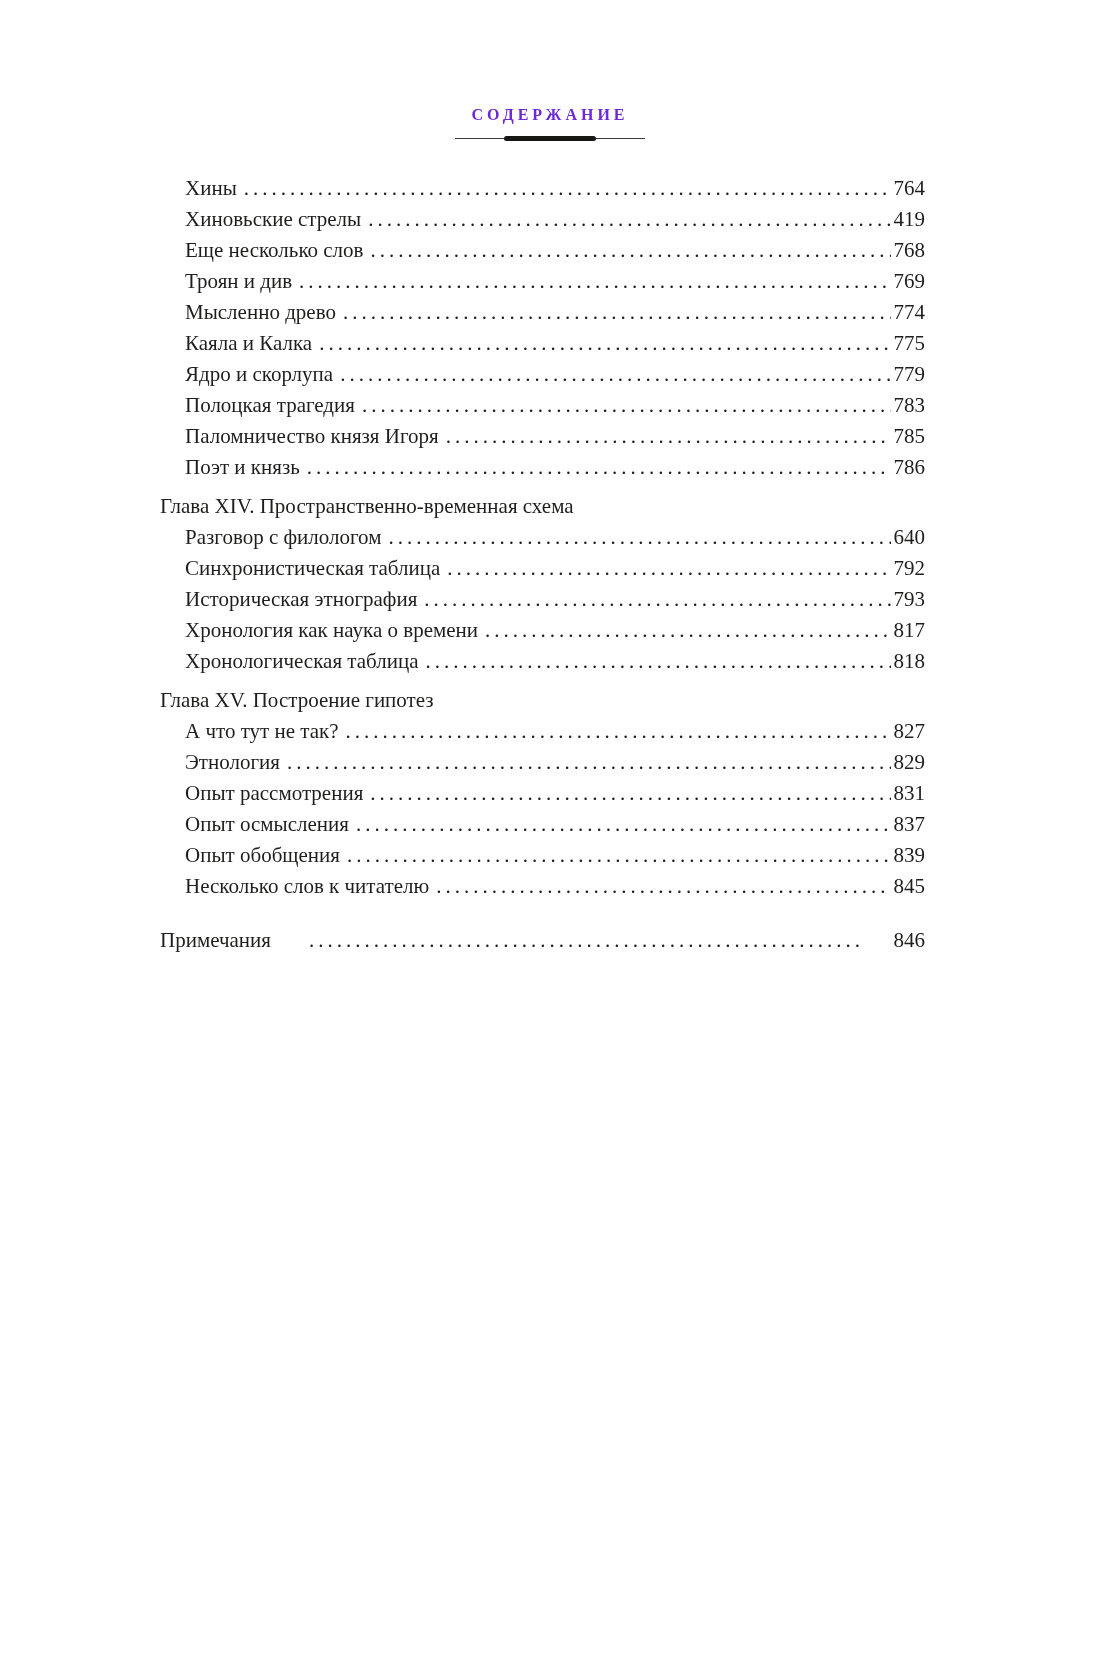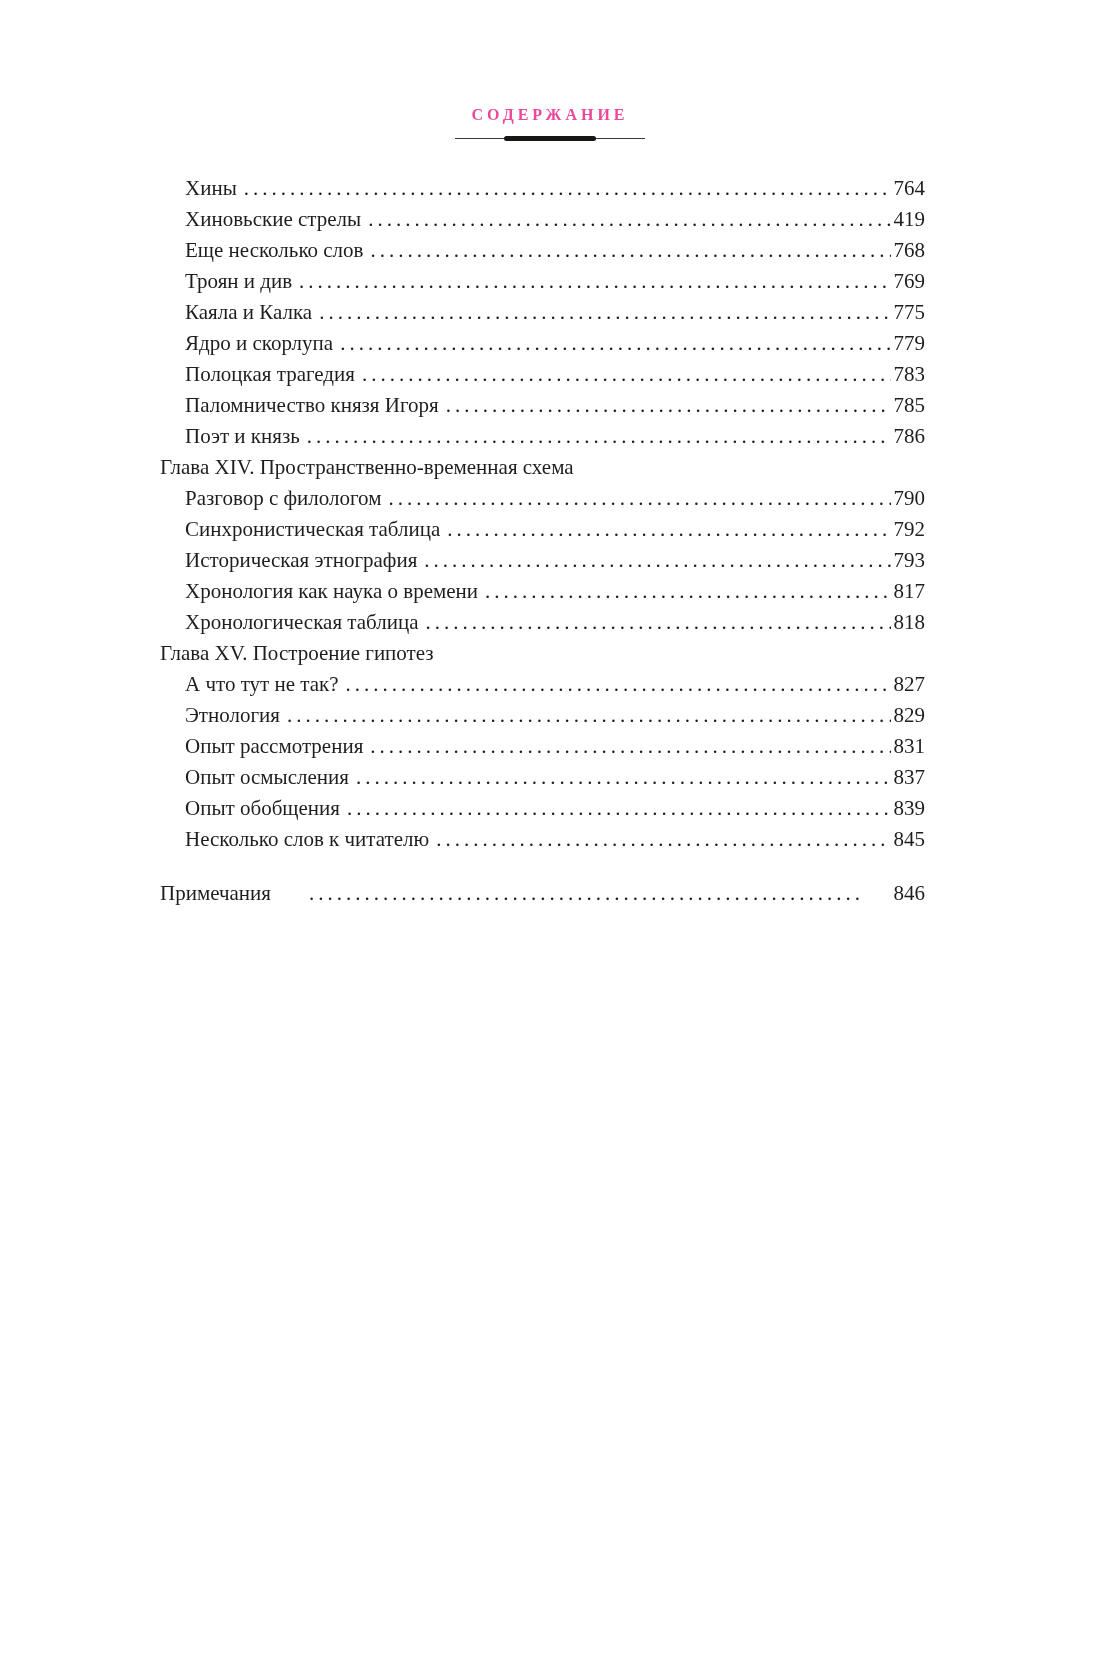--- a/index.html
+++ b/index.html
@@ -18,21 +18,21 @@
   }
   .header {
     padding-top: 106px;
     text-align: center;
   }
   .header-title {
     display: inline-block;
     font-size: 16px;
     font-weight: 700;
     letter-spacing: 4px;
-    color: #ec4899;
+    color: #6d28d9;
   }
   .rule {
     position: relative;
     width: 190px;
     height: 9px;
     margin: 10px auto 0 auto;
   }
   .rule-line {
     position: absolute;
     left: 0;
@@ -61,20 +61,21 @@
     line-height: 31px;
     white-space: nowrap;
   }
   .row.sub {
     padding-left: 25px;
   }
   .row.heading {
     line-height: 31px;
   }
   .group + .group {
+    margin-top: 8px;
   }
   .group.top {
     margin-top: 20px;
   }
   .group.top .row {
     line-height: 36px;
     gap: 31px;
   }
   .label {
     flex: 0 0 auto;
@@ -124,20 +125,25 @@
           <span class="label">Еще несколько слов</span>
           <span class="leader"></span>
           <span class="pagenum">768</span>
         </div>
         <div class="row sub">
           <span class="label">Троян и див</span>
           <span class="leader"></span>
           <span class="pagenum">769</span>
         </div>
         <div class="row sub">
+          <span class="label">Мысленно древо</span>
+          <span class="leader"></span>
+          <span class="pagenum">774</span>
+        </div>
+        <div class="row sub">
           <span class="label">Каяла и Калка</span>
           <span class="leader"></span>
           <span class="pagenum">775</span>
         </div>
         <div class="row sub">
           <span class="label">Ядро и скорлупа</span>
           <span class="leader"></span>
           <span class="pagenum">779</span>
         </div>
         <div class="row sub">
@@ -154,21 +160,21 @@
           <span class="label">Поэт и князь</span>
           <span class="leader"></span>
           <span class="pagenum">786</span>
         </div>
       </div>
       <div class="group">
         <div class="row heading">Глава XIV. Пространственно-временная схема</div>
         <div class="row sub">
           <span class="label">Разговор с филологом</span>
           <span class="leader"></span>
-          <span class="pagenum">790</span>
+          <span class="pagenum">640</span>
         </div>
         <div class="row sub">
           <span class="label">Синхронистическая таблица</span>
           <span class="leader"></span>
           <span class="pagenum">792</span>
         </div>
         <div class="row sub">
           <span class="label">Историческая этнография</span>
           <span class="leader"></span>
           <span class="pagenum">793</span>

